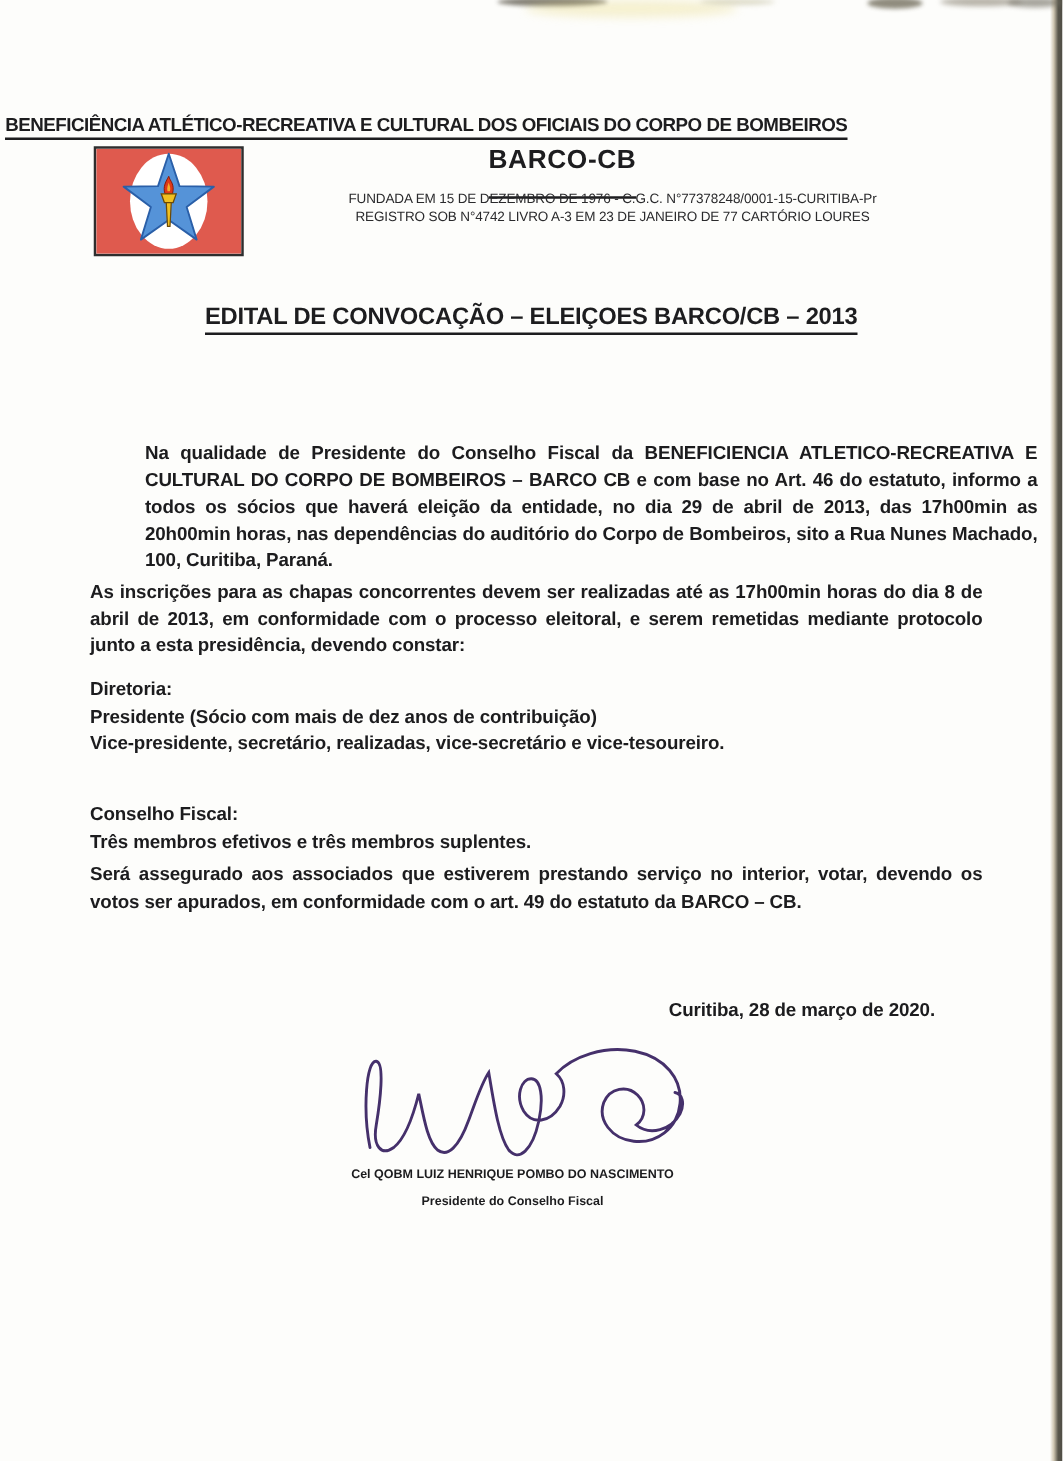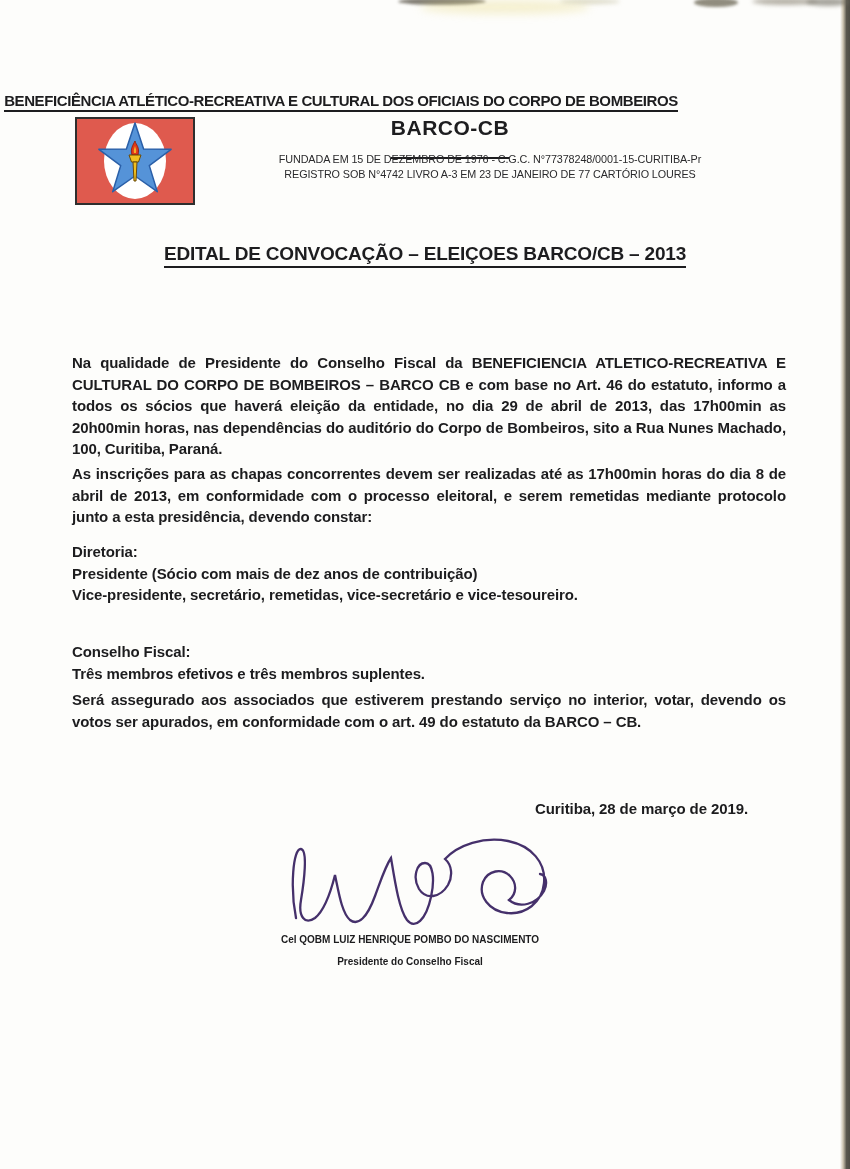--- a/index.html
+++ b/index.html
@@ -36,21 +36,21 @@
     font-size:19px;font-weight:bold;letter-spacing:-0.2px;
   }
   .doc-title span{border-bottom:2px solid #1d1d1f;padding-bottom:2px;}
   
   .body-block{
     left:72px;width:714px;
     font-size:15px;font-weight:bold;line-height:21.5px;
     letter-spacing:-0.1px;color:#1c1c1e;
   }
   .just{text-align:justify;}
-  .p1{top:352px;}
+  .p1{top:352px;margin-left:44px;}
   .p2{top:463px;}
   .diretoria{top:541px;}
   .conselho{top:641px;}
   .p3{top:689px;}
   .date-line{top:798px;text-align:right;padding-right:38px;box-sizing:border-box;}
   
   .signature{left:286px;top:830px;width:286px;height:106px;}
   .signer{
     top:929px;left:60px;width:700px;text-align:center;
     font-size:10px;font-weight:bold;line-height:22px;color:#1c1c1e;
@@ -110,31 +110,31 @@
   <span>EDITAL DE CONVOCAÇÃO – ELEIÇOES BARCO/CB – 2013</span>
 </div>
 
 <div class="abs body-block just p1">Na qualidade de Presidente do Conselho Fiscal da BENEFICIENCIA ATLETICO-RECREATIVA E CULTURAL DO CORPO DE BOMBEIROS – BARCO CB e com base no Art. 46 do estatuto, informo a todos os sócios que haverá eleição da entidade, no dia 29 de abril de 2013, das 17h00min as 20h00min horas, nas dependências do auditório do Corpo de Bombeiros, sito a Rua Nunes Machado, 100, Curitiba, Paraná.</div>
 
 <div class="abs body-block just p2">As inscrições para as chapas concorrentes devem ser realizadas até as 17h00min horas do dia 8 de abril de 2013, em conformidade com o processo eleitoral, e serem remetidas mediante protocolo junto a esta presidência, devendo constar:</div>
 
 <div class="abs body-block diretoria">
   <div>Diretoria:</div>
   <div>Presidente (Sócio com mais de dez anos de contribuição)</div>
-  <div>Vice-presidente, secretário, remetidas, vice-secretário e vice-tesoureiro.</div>
+  <div>Vice-presidente, secretário, realizadas, vice-secretário e vice-tesoureiro.</div>
 </div>
 
 <div class="abs body-block conselho">
   <div>Conselho Fiscal:</div>
   <div>Três membros efetivos e três membros suplentes.</div>
 </div>
 
 <div class="abs body-block just p3">Será assegurado aos associados que estiverem prestando serviço no interior, votar, devendo os votos ser apurados, em conformidade com o art. 49 do estatuto da BARCO – CB.</div>
 
-<div class="abs body-block date-line">Curitiba, 28 de março de 2019.</div>
+<div class="abs body-block date-line">Curitiba, 28 de março de 2020.</div>
 
 <div class="abs signature">
   <svg width="286" height="106" viewBox="0 0 286 106">
     <path fill="none" stroke="#45306b" stroke-width="2.3" stroke-linecap="round" d="M 10,88 C 4,58 7,18 15,19 C 22,20 18,52 15,70 C 12,87 19,95 29,88
          C 39,80 45,61 49,45 C 53,64 56,83 64,90 C 72,96 81,88 89,66
          C 95,50 99,37 105,28 C 109,52 113,79 121,90 C 129,100 140,90 145,67
          C 149,49 147,33 139,33 C 131,33 126,47 133,59 C 140,70 154,68 162,55
          C 167,46 166,35 159,29 C 172,15 198,6 222,11 C 246,16 260,33 258,53
          C 256,73 239,85 221,83 C 203,81 192,66 197,52 C 202,40 216,38 224,46
          C 231,53 231,64 223,70 C 234,79 251,74 258,61 C 262,53 260,45 254,44"></path>

